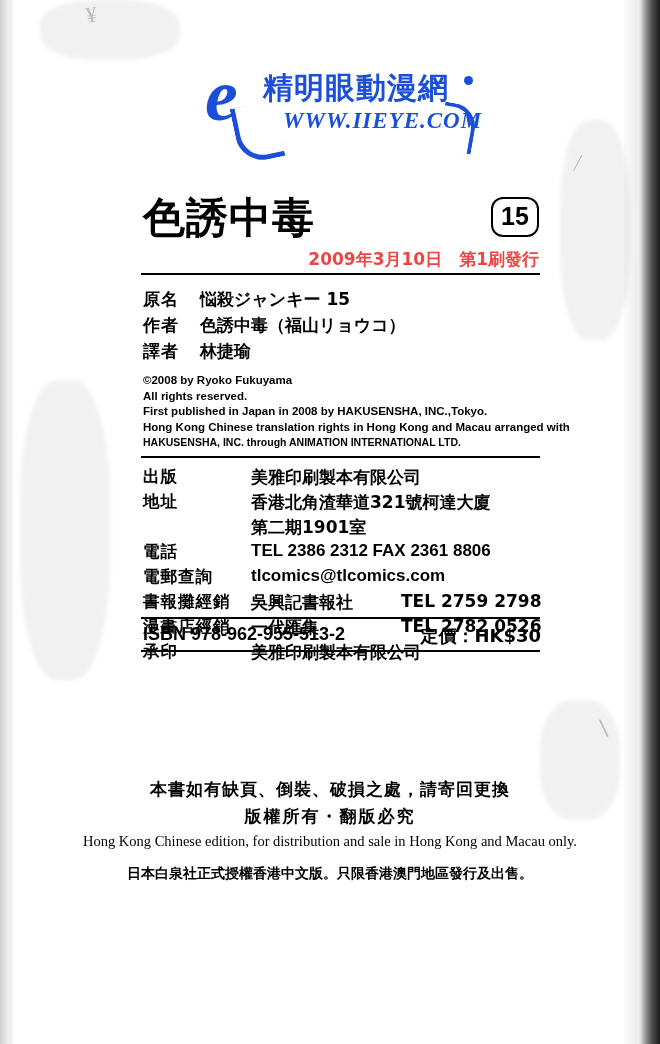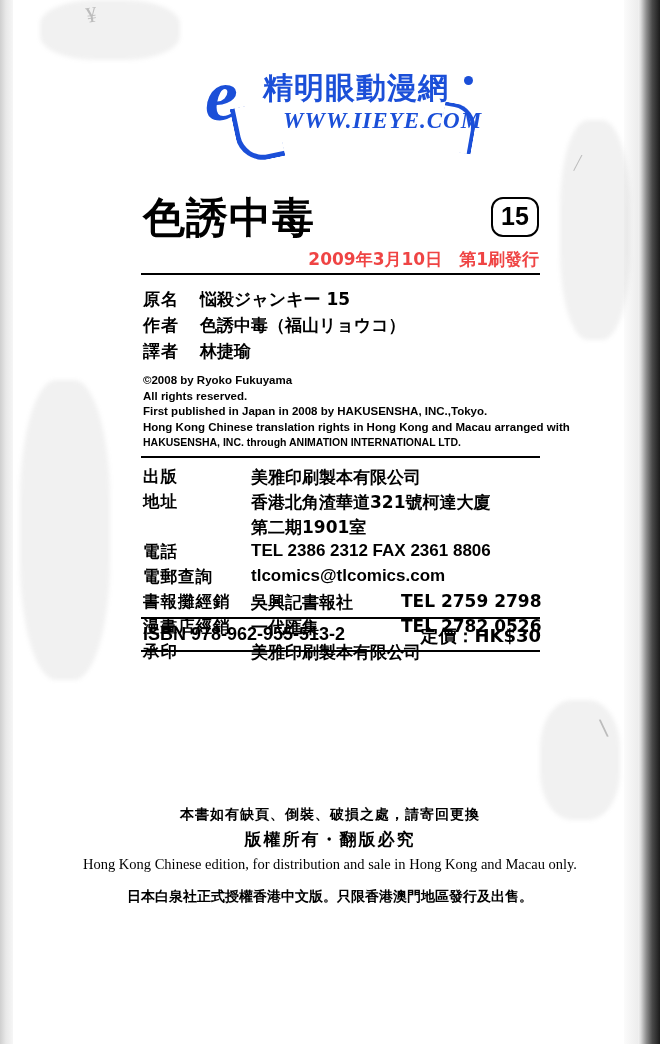--- a/index.html
+++ b/index.html
@@ -281,25 +281,24 @@
   
   .footer {
     position: absolute;
     left: 0;
     top: 778px;
     width: 660px;
     text-align: center;
   }
   .f1 {
     font-family: "DejaVu Sans", sans-serif;
-    font-size: 14px;
+    font-size: 17px;
     font-weight: bold;
     letter-spacing: 1px;
     margin-bottom: 4px;
-    margin-top: 28px;
   }
   .f2 {
     font-family: "DejaVu Sans", sans-serif;
     font-size: 17px;
     font-weight: bold;
     letter-spacing: 2px;
     margin-bottom: 5px;
   }
   .f3 {
     font-family: "Liberation Serif", serif;

